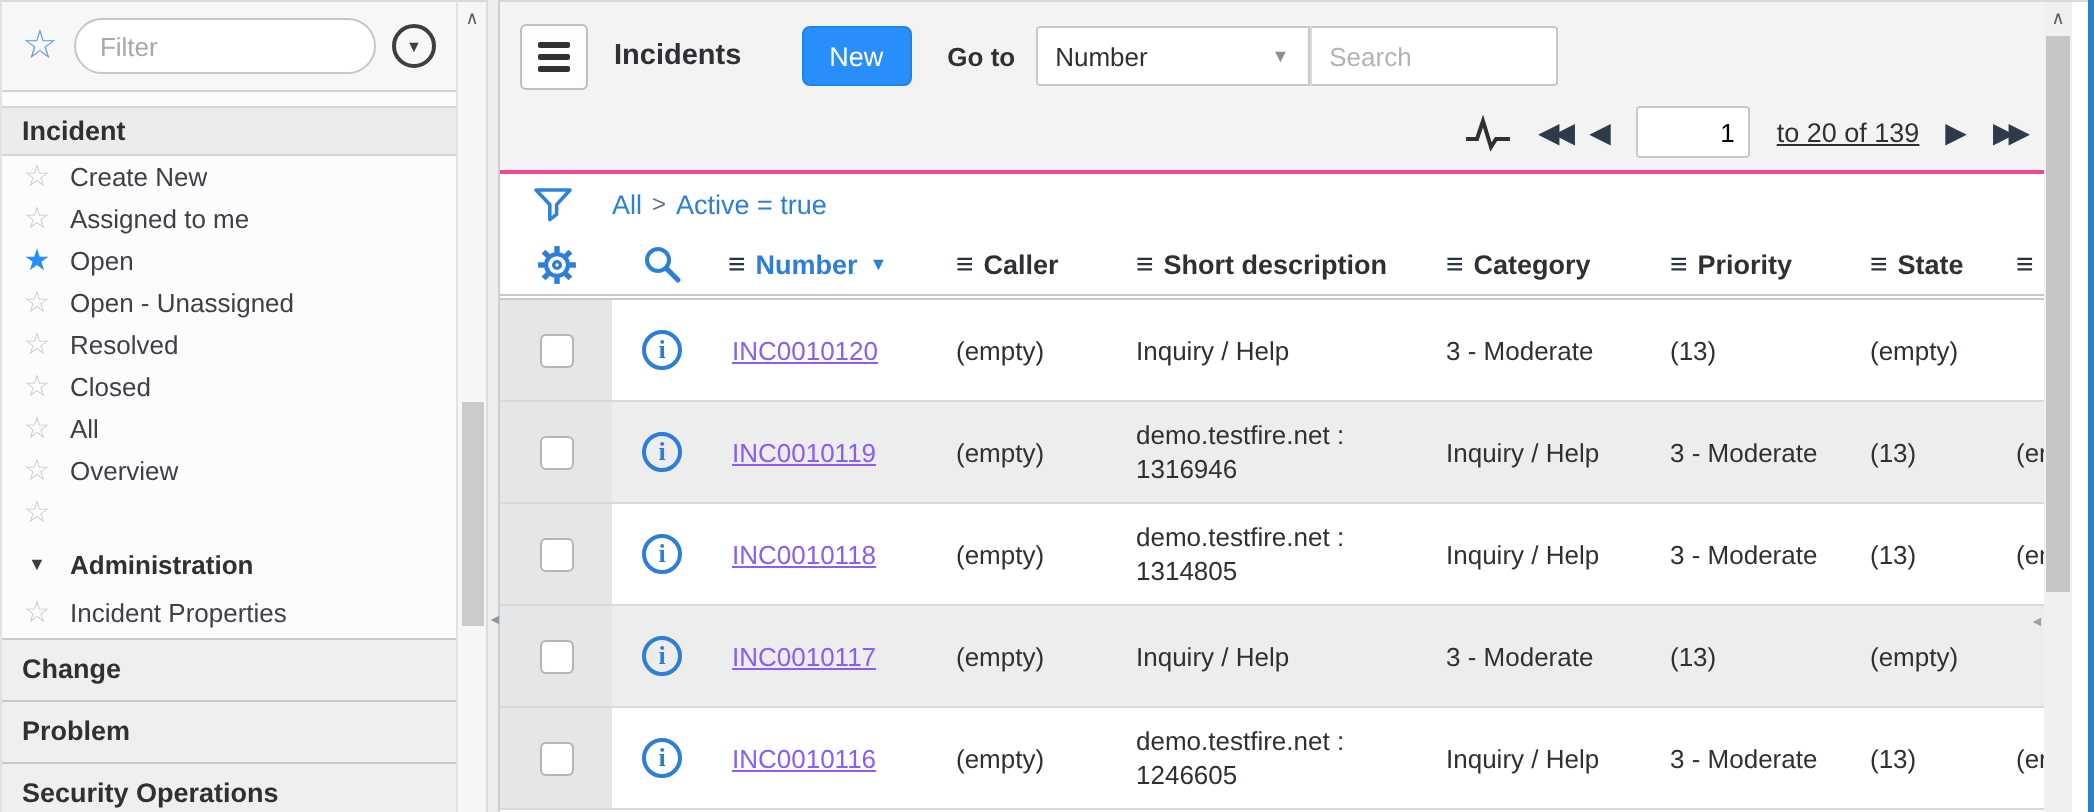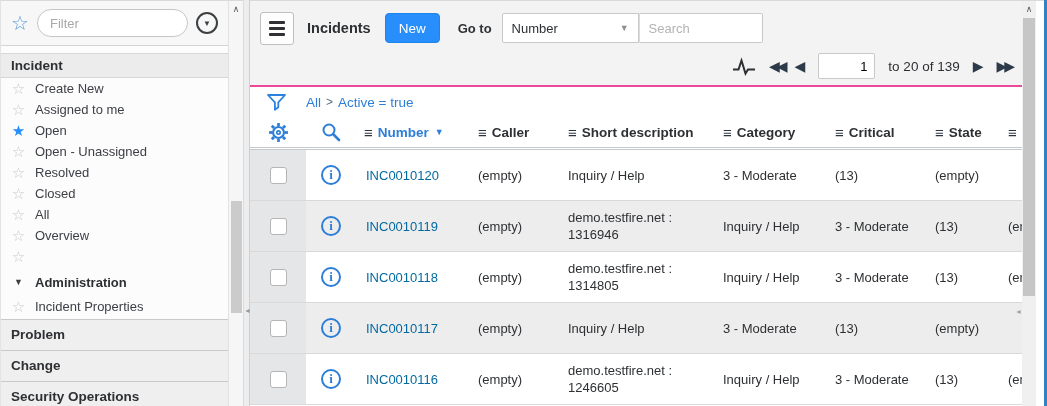--- a/index.html
+++ b/index.html
@@ -34,32 +34,32 @@
   
   #pane-divider { position: absolute; left: 243px; top: 0; width: 7px; height: 406px; background: #ededed; border-left: 1px solid #dcdcdc; border-right: 1px solid #cfcfcf; }
   .pane-handle { position: absolute; left: 0; top: 307px; font-size: 7px; color: #8f969c; cursor: pointer; line-height: 1; }
   
   #main { position: absolute; left: 250px; top: 0; width: 772px; height: 406px; background: #fff; overflow: hidden; }
   .toolbar { height: 87px; background: #f3f3f3; border-top: 1px solid #d9d9d9; border-bottom: 2px solid #ec4899; }
   .tb-row1 { height: 46px; display: flex; align-items: center; padding-left: 10px; padding-top: 8px; }
   .menu-btn { width: 34px; height: 33px; background: #fdfdfd; border: 1px solid #bfbfbf; border-radius: 3px; display: flex; flex-direction: column; justify-content: center; align-items: center; gap: 3px; cursor: pointer; flex: none; }
   .menu-btn .bar { width: 16px; height: 3px; background: #2e3033; border-radius: 1px; }
   .list-title { font-weight: bold; font-size: 14.5px; margin-left: 13px; }
-  .new-btn { margin-left: 14px; height: 30px; padding: 0 13px; background: #278efc; color: #fff; border: 1px solid #1d83ef; border-radius: 4px; font: 13.5px "Liberation Sans", sans-serif; cursor: pointer; }
+  .new-btn { margin-left: 30px; height: 30px; padding: 0 13px; background: #278efc; color: #fff; border: 1px solid #1d83ef; border-radius: 4px; font: 13.5px "Liberation Sans", sans-serif; cursor: pointer; }
   .goto-label { font-weight: bold; margin-left: 18px; }
   .goto-select { margin-left: 10px; width: 137px; height: 30px; background: #fff; border: 1px solid #c9c9c9; border-radius: 2px 0 0 2px; display: flex; align-items: center; justify-content: space-between; padding: 0 9px; cursor: pointer; }
   .goto-select .sel-arrow { color: #8f8f8f; font-size: 9px; }
   .search-input { width: 124px; height: 30px; border: 1px solid #c9c9c9; border-left: 1px solid #dcdcdc; border-radius: 0 2px 2px 0; padding: 0 9px; font: 13px "Liberation Sans", sans-serif; color: #333; outline: none; }
   .search-input::placeholder { color: #b3b3b3; }
   .tb-row2 { height: 38px; display: flex; align-items: center; justify-content: flex-end; padding-right: 13px; gap: 13px; }
   .pulse-icon { cursor: pointer; display: flex; align-items: center; }
   .pager-arrow { color: #2c3a49; font-size: 14px; line-height: 1; cursor: pointer; }
   .pager-arrow.dbl { letter-spacing: -3px; margin-right: -3px; }
   .page-input { width: 57px; height: 26px; border: 1px solid #c9c9c9; border-radius: 2px; text-align: right; padding: 0 7px; font: 13px "Liberation Sans", sans-serif; background: #fff; outline: none; }
-  .page-range { font-size: 13.5px; white-space: nowrap; }
+  .page-range { font-size: 13.5px; white-space: nowrap; text-decoration: underline; }
   
   .breadcrumb-row { height: 30px; display: flex; align-items: center; background: #fff; }
   .funnel { margin-left: 16px; display: flex; align-items: center; cursor: pointer; }
   .crumbs { margin-left: 19px; font-size: 13.5px; color: #2d7ed8; display: flex; align-items: center; gap: 5px; }
   .crumbs .sep { color: #5f6f80; font-size: 12px; }
   .crumbs .crumb { cursor: pointer; }
   
   .grid { display: grid; grid-template-columns: 56px 50px 114px 90px 155px 112px 100px 73px 80px; }
   .thead { height: 33px; background: #fff; border-bottom: 3px double #c4c9ce; }
   .th { display: flex; align-items: center; gap: 5px; padding-left: 8px; font-weight: bold; font-size: 13.5px; cursor: pointer; overflow: hidden; white-space: nowrap; }
@@ -68,21 +68,21 @@
   .sort-arrow { color: #2d7ed8; font-size: 9px; margin-left: 1px; }
   .th-icon { display: flex; align-items: center; justify-content: center; cursor: pointer; }
   .row { height: 51px; border-bottom: 1px solid #d9d9d9; background: #fff; }
   .row.alt { background: #ededed; }
   .cell { display: flex; align-items: center; padding-left: 8px; overflow: hidden; }
   .cb-cell { background: #e4e6e8; justify-content: center; padding-left: 0; }
   .checkbox { width: 17px; height: 17px; background: #fff; border: 1px solid #b5b5b5; border-radius: 3px; cursor: pointer; }
   .info-cell { justify-content: center; padding-left: 0; }
   .info-icon { width: 20px; height: 20px; border: 2px solid #2d7ed8; border-radius: 50%; color: #2d7ed8; display: flex; align-items: center; justify-content: center; font: bold 13px "Liberation Serif", serif; cursor: pointer; flex: none; }
   .num-cell { padding-left: 10px; }
-  .num-link { color: #0369a1; cursor: pointer; }
+  .num-link { color: #8b5cf6; text-decoration: underline; cursor: pointer; }
   .desc-cell { line-height: 17px; padding-right: 8px; }
   .desc-cell span { display: block; }
   
   #v-scrollbar { position: absolute; left: 1022px; top: 0; width: 14px; height: 406px; background: #f0f0f0; border-top: 1px solid #d9d9d9; }
   .v-thumb { position: absolute; left: 1px; top: 17px; width: 12px; height: 278px; background: #c6c6c6; cursor: pointer; }
   #right-strip { position: absolute; left: 1036px; top: 0; width: 8px; height: 406px; background: #fff; border-top: 1px solid #d9d9d9; }
   #blue-edge { position: absolute; left: 1044px; top: 0; width: 3px; height: 406px; background: #3181c3; }
   #right-pane-handle { position: absolute; left: 1015px; top: 308px; font-size: 7px; color: #98a0a8; cursor: pointer; line-height: 1; }
 </style>
 </head>
@@ -134,22 +134,22 @@
   </div>
   <div class="sb-admin">
     <span class="tri">▼</span>
     <span>Administration</span>
   </div>
   <div class="sb-item" style="margin-top:3px;">
     <span class="star">☆</span>
     <span class="lbl">Incident Properties</span>
   </div>
   <div class="sb-acc">
+    <div class="acc-header">Change</div>
     <div class="acc-header">Problem</div>
-    <div class="acc-header">Change</div>
     <div class="acc-header">Security Operations</div>
   </div>
 </div>
 
 <div id="sb-scrollbar">
   <div class="scroll-up">∧</div>
   <div class="sb-thumb"></div>
 </div>
 
 <div id="pane-divider">
@@ -238,21 +238,21 @@
     <div class="th">
       <span class="lines">≡</span>
       <span class="col-label">Short description</span>
     </div>
     <div class="th">
       <span class="lines">≡</span>
       <span class="col-label">Category</span>
     </div>
     <div class="th">
       <span class="lines">≡</span>
-      <span class="col-label">Critical</span>
+      <span class="col-label">Priority</span>
     </div>
     <div class="th">
       <span class="lines">≡</span>
       <span class="col-label">State</span>
     </div>
     <div class="th">
       <span class="lines">≡</span>
     </div>
   </div>
 

